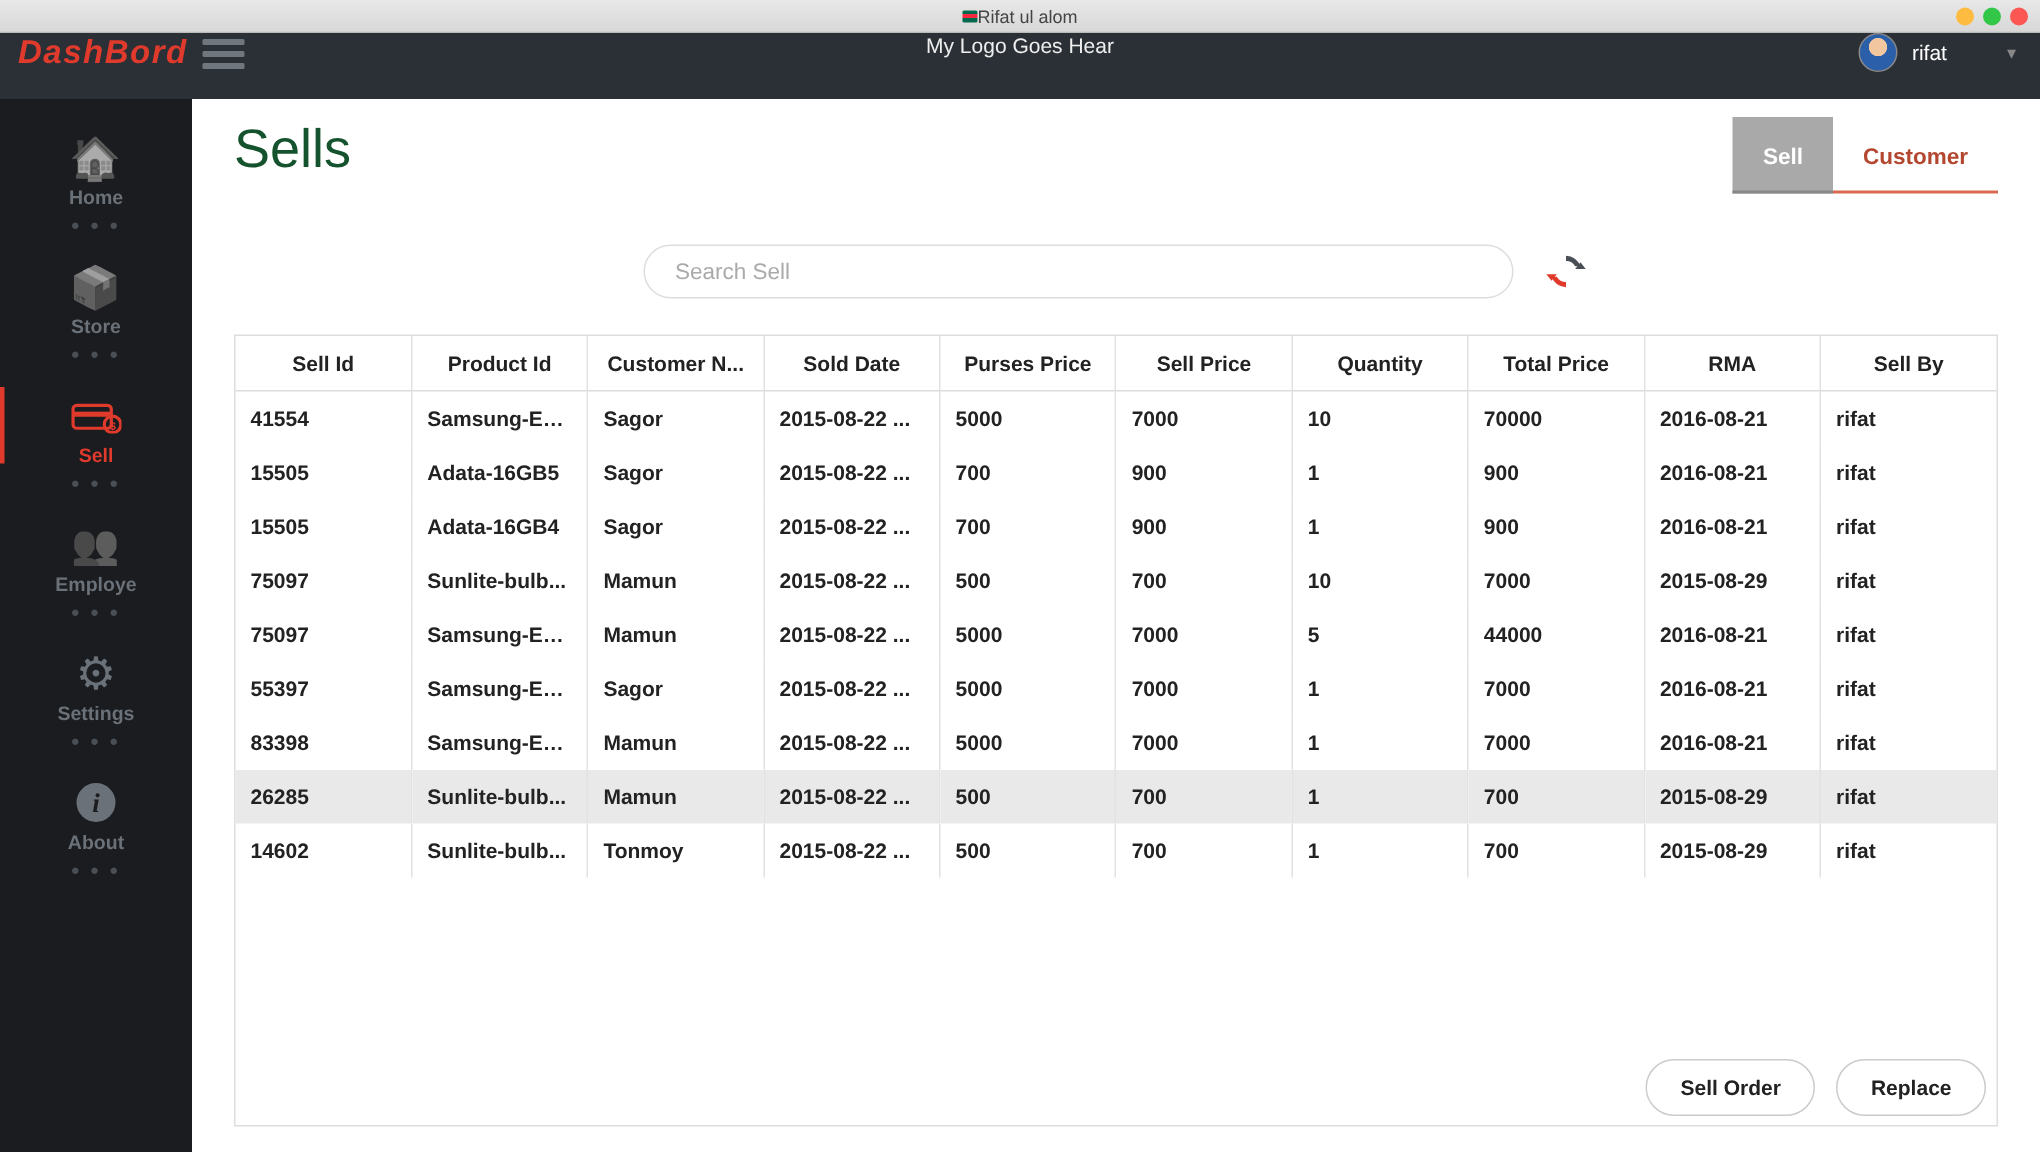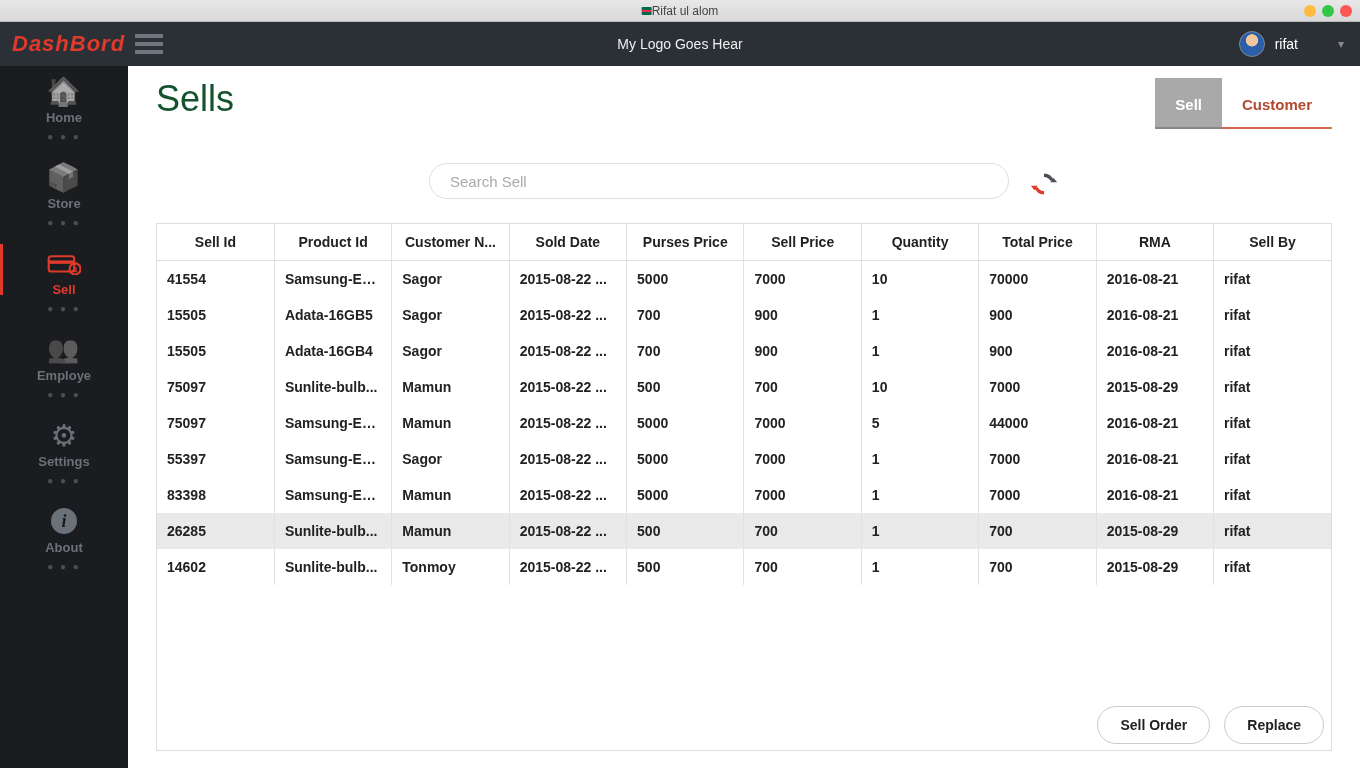--- a/index.html
+++ b/index.html
@@ -4,48 +4,48 @@
 <style>
 * { box-sizing: border-box; margin: 0; padding: 0; }
 body { font-family: -apple-system, BlinkMacSystemFont, "Segoe UI", Arial, sans-serif; background: #f0f0f0; width: 1360px; height: 768px; overflow: hidden; }
 .titlebar { height: 22px; background: linear-gradient(#e8e8e8, #d8d8d8); border-bottom: 1px solid #bbb; display: flex; align-items: center; position: relative; font-size: 12px; color: #444; }
 .titlebar-center { position: absolute; left: 50%; transform: translateX(-50%); display: flex; align-items: center; gap: 0; }
 .titlebar-flag { width: 10px; height: 8px; background: linear-gradient(to bottom, #006a4e 33%, #f42a41 33%, #f42a41 66%, #006a4e 66%); border-radius: 1px; }
 .window-dots { position: absolute; right: 8px; display: flex; gap: 6px; }
 .window-dots span { width: 12px; height: 12px; border-radius: 50%; display: inline-block; }
 .dot-y { background: #fdbc40; } .dot-g { background: #33c748; } .dot-r { background: #fc5753; }
 
-.topbar { height: 44px; background: #2b3036; display: flex; align-items: center; color: #fff; position: relative; }
+.topbar { height: 44px; background: #2b3036; display: flex; color: #fff; position: relative; }
 .brand { color: #e03a2c; font-weight: 800; font-style: italic; font-size: 22px; padding-left: 12px; letter-spacing: 1px; }
 .hamburger { width: 28px; margin-left: 10px; cursor: pointer; }
 .hamburger div { height: 4px; background: #6f767d; margin: 4px 0; border-radius: 1px; }
 .topbar-center { position: absolute; left: 50%; transform: translateX(-50%); font-size: 14px; color: #eee; font-weight: 500; }
 .user-area { position: absolute; right: 16px; display: flex; align-items: center; gap: 10px; }
 .avatar { width: 26px; height: 26px; border-radius: 50%; background: radial-gradient(circle at 50% 35%, #f2c79f 30%, #2b5faa 32%); border: 1px solid #888; }
 .user-name { font-size: 14px; color: #fff; }
 .chevron-down { margin-left: 30px; color: #888; font-size: 12px; }
 
 .layout { display: flex; height: calc(768px - 22px - 44px); }
-.sidebar { width: 128px; background: #1a1c1f; }
+.sidebar { width: 128px; background: #1a1c1f; padding-top: 14px; }
 .side-item { display: flex; flex-direction: column; align-items: center; color: #6b7178; padding: 8px 0 4px; cursor: pointer; position: relative; }
 .side-item.active { color: #e03a2c; }
 .side-item.active::before { content: ''; position: absolute; left: 0; top: 6px; bottom: 6px; width: 3px; background: #e03a2c; }
 .side-icon { font-size: 28px; height: 34px; display: flex; align-items: center; justify-content: center; }
 .side-label { font-size: 13px; font-weight: 600; margin-top: 2px; }
 .side-dots { color: #4a4f55; font-size: 10px; margin: 2px 0 10px; letter-spacing: 2px; text-align: center; }
 
 .main { flex: 1; background: #fff; position: relative; padding: 0; overflow: hidden; }
 .page-head { display: flex; justify-content: space-between; align-items: flex-start; padding: 12px 28px 0; }
 .page-title { font-size: 36px; font-weight: 400; color: #14532d; }
 .tabs { display: flex; align-items: flex-end; }
 .tab { padding: 18px 20px 14px; font-size: 15px; font-weight: 600; cursor: pointer; }
 .tab.current { background: #a9a9a9; color: #fff; border-bottom: 2px solid #888; }
 .tab.other { color: #b4472f; border-bottom: 2px solid #d86b4e; }
 
-.search-row { display: flex; align-items: flex-end; justify-content: center; gap: 20px; margin: 34px 0 24px; }
+.search-row { display: flex; align-items: center; justify-content: center; gap: 20px; margin: 34px 0 24px; }
 .search-input { width: 580px; height: 36px; border: 1px solid #ddd; border-radius: 18px; padding: 0 20px; font-size: 15px; outline: none; color: #333; }
 .search-input::placeholder { color: #aaa; }
 .refresh-btn { width: 30px; height: 30px; cursor: pointer; display: flex; align-items: center; justify-content: center; }
 .refresh-btn svg { width: 28px; height: 28px; }
 
 .table-wrap { margin: 0 28px; border: 1px solid #ddd; height: 528px; }
 table { width: 100%; border-collapse: collapse; table-layout: fixed; }
 th, td { border-right: 1px solid #e2e2e2; padding: 10px 10px; font-size: 14px; text-align: left; white-space: nowrap; overflow: hidden; text-overflow: ellipsis; }
 th { font-weight: 700; color: #222; text-align: center; border-bottom: 1px solid #ddd; }
 td { font-weight: 600; color: #222; }

